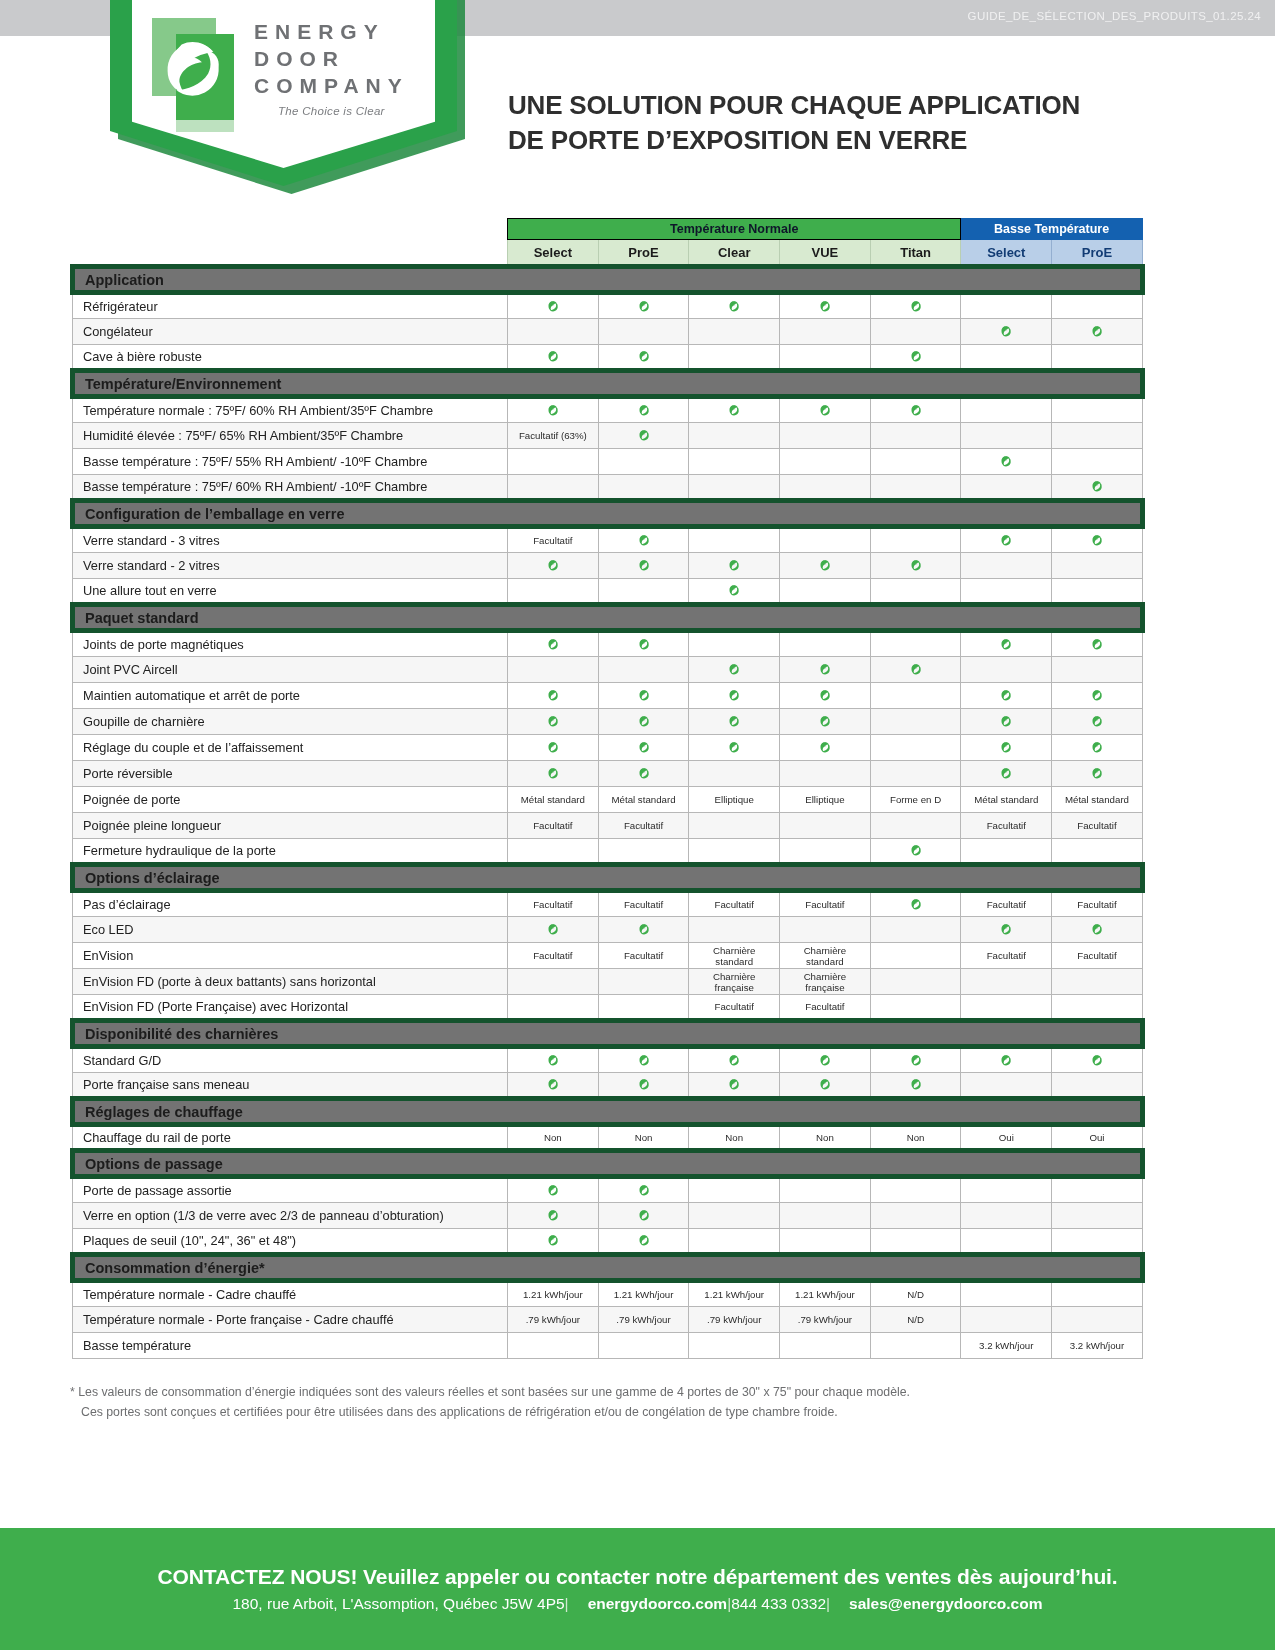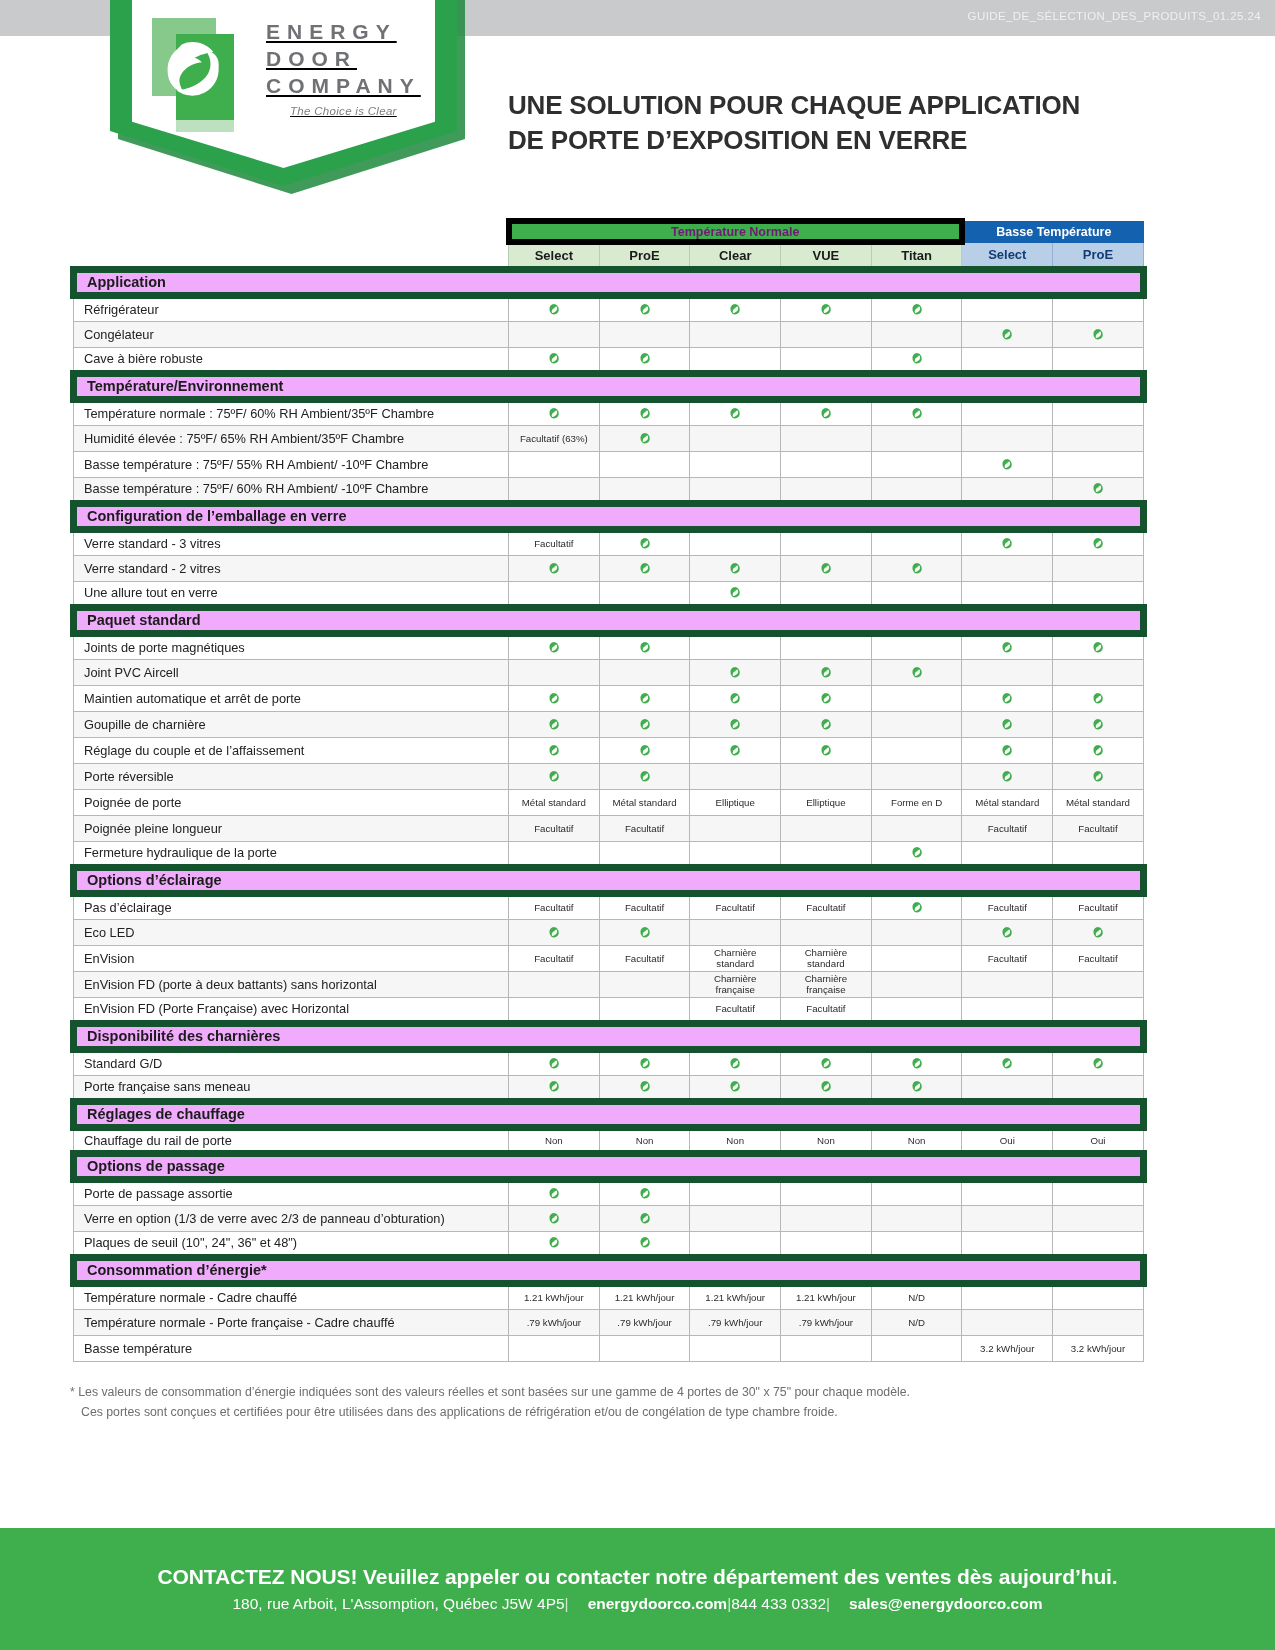--- a/index.html
+++ b/index.html
@@ -50,21 +50,21 @@
   }
   .sq-dark {
     position: absolute; left: 26px; top: 22px; width: 58px; height: 86px;
     background: #3fae4c;
   }
   .sq-light2 {
     position: absolute; left: 26px; top: 22px; width: 58px; height: 98px;
     background: #86c98a; opacity:.55;
   }
   .swirl { position: absolute; left: 0px; top: 14px; }
-  .wordmark { margin-left: 24px; padding-top: 6px; text-decoration: underline; }
+  .wordmark { margin-left: 12px; padding-top: 6px; }
   .wm-line {
     font-size: 21px; font-weight: 700; color: #6f7174;
     letter-spacing: 7px; line-height: 27px;
     font-family: "Liberation Sans", sans-serif;
   }
   .wm-tag {
     margin-top: 6px; font-size: 11.5px; font-style: italic; color: #7b7d80;
     letter-spacing: .3px; text-align: center;
   }
   .title {
@@ -79,38 +79,38 @@
     width: 1070px;
     border-collapse: collapse;
     table-layout: fixed;
   }
   .tbl td, .tbl th { padding: 0; }
   col.c-label { width: 435px; }
   col.c-data  { width: 90.7px; }
 
   .hdr-blank { background: transparent; border: none; }
   .grp-normal {
-    background: #3fae4c; color: #701a75; font-size: 12.5px; font-weight: 700;
-    text-align: center; height: 21px; border: 6px solid #000000;
+    background: #3fae4c; color: #0f172a; font-size: 12.5px; font-weight: 700;
+    text-align: center; height: 21px; border: 1px solid #000000;
   }
   .grp-low {
     background: #1461b0; color: #fff; font-size: 12.5px; font-weight: 700;
     text-align: center; height: 21px; border: 1px solid #1461b0;
   }
   .sub-normal {
     background: #d8ead0; color: #1b1b1b; font-size: 13px; font-weight: 700;
     text-align: center; height: 27px; border: 1px solid #b9cfb2;
   }
   .sub-low {
     background: #b9cfe8; color: #123c74; font-size: 13px; font-weight: 700;
     text-align: center; height: 27px; border: 1px solid #94afd0;
   }
 
   tr.section td {
-    background: #f0abfc; border: 7px solid #14532d;
+    background: #737373; border: 5px solid #14532d;
     font-size: 14.5px; font-weight: 700; color: #1c1c1c;
     height: 26px; padding-left: 10px;
   }
   tr.row td {
     border: 1px solid #b7b7b7; height: 26px;
   }
   tr.row td.lbl {
     font-size: 12.8px; color: #222; padding-left: 10px; background: #fff;
   }
   tr.row.alt td.lbl { background: #f6f6f6; }

